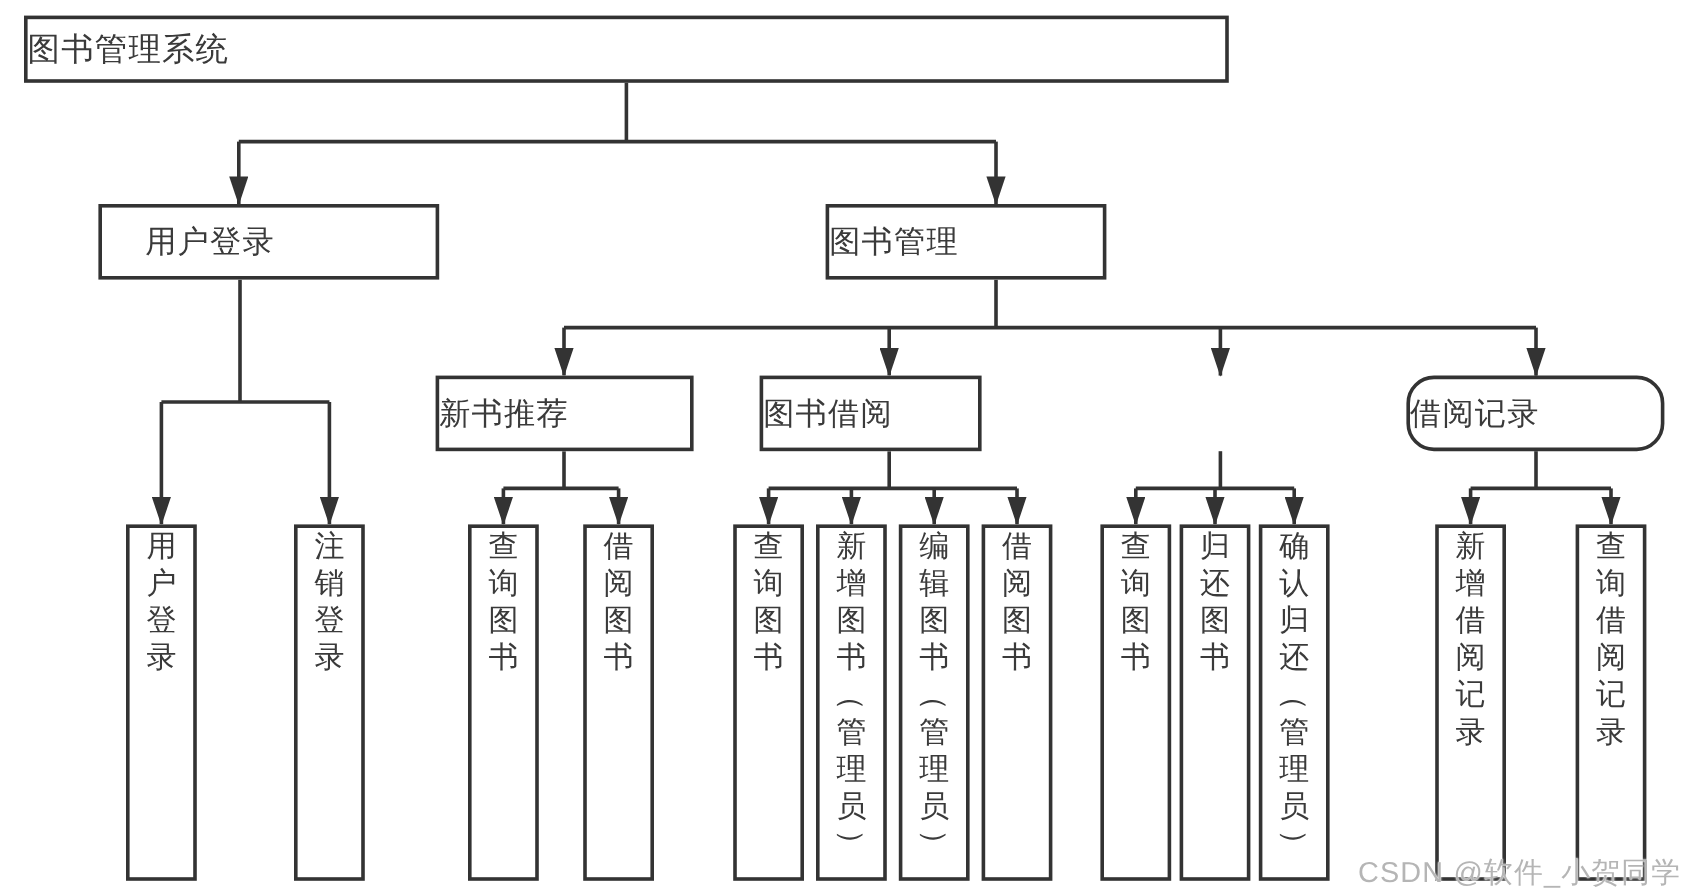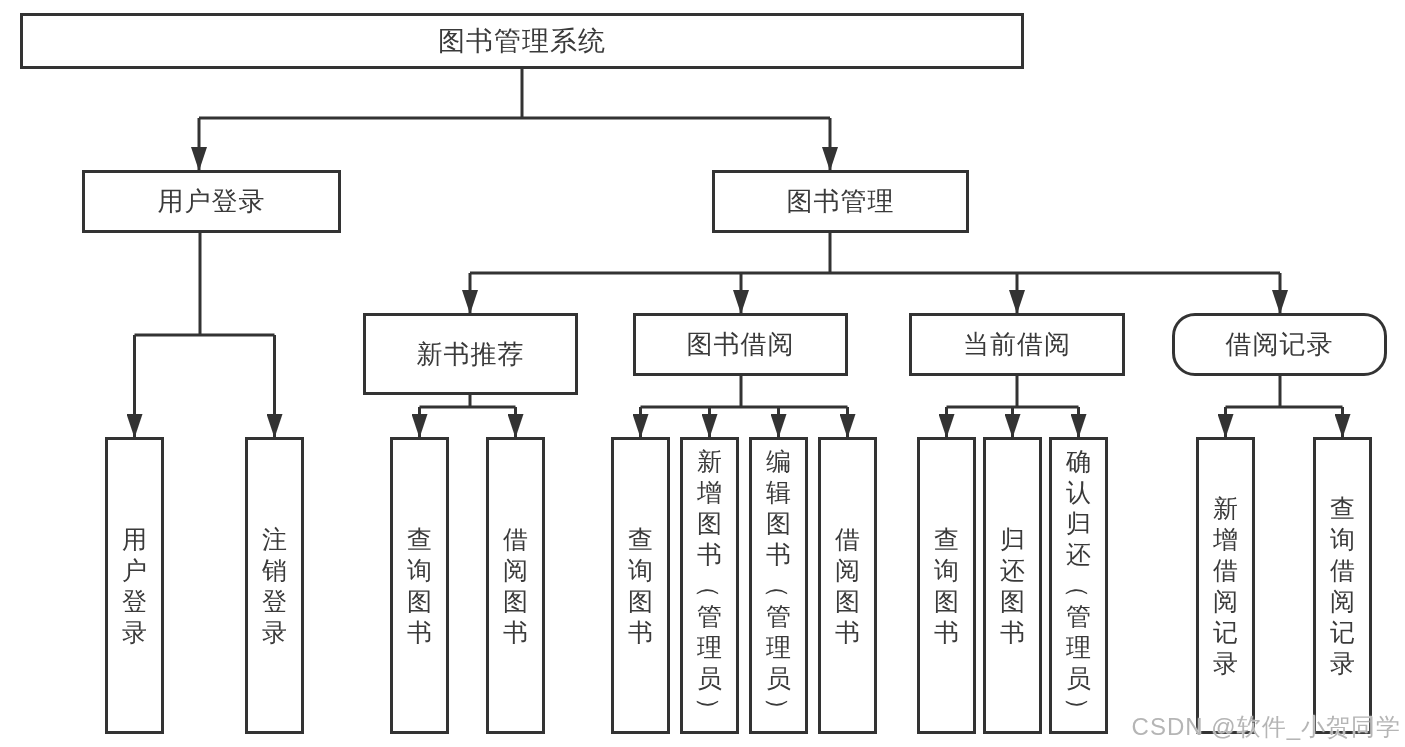--- a/index.html
+++ b/index.html
@@ -11,21 +11,21 @@
     overflow:hidden;
   }
   #connector-layer{position:absolute;left:0;top:0;width:1405px;height:747px;}
   #connector-layer line,#connector-layer path{stroke:var(--line,#333333);stroke-width:3;fill:none;}
   #connector-layer .ah{fill:var(--line,#333333);stroke:none;}
   .box{
     position:absolute;
     background:#fff;
     border:3px solid var(--line,#333333);
     box-sizing:border-box;
-    display:flex;align-items:center;justify-content:center;
+    display:flex;align-items:center;
     color:var(--text,#3a3a3a);
   }
   .hlabel{font-size:26px;letter-spacing:1px;white-space:nowrap;}
   .root .hlabel{font-size:27px;}
   .leaf{flex-direction:column;}
   .vtext{display:flex;flex-direction:column;align-items:center;}
   .vchar{line-height:31px;height:31px;font-size:25px;text-align:center;}
   .vchar-paren{transform:rotate(90deg);}
   .watermark{
     position:absolute;
@@ -86,35 +86,32 @@
     <path d="M1280,376 L1280,407"></path>
     <path d="M1225.5,407 L1342.5,407"></path>
     <line x1="1225.5" y1="407" x2="1225.5" y2="437" marker-end="url(#ah)"></line>
     <line x1="1342.5" y1="407" x2="1342.5" y2="437" marker-end="url(#ah)"></line>
   </svg>
 
   <div class="box root" style="left:20px;top:13px;width:1004px;height:56px;">
     <span class="hlabel">图书管理系统</span>
   </div>
 
-  <div class="box" style="left:82px;top:170px;width:259px;height:63px;">
+  <div class="box" style="left:82px;top:170px;width:284px;height:63px;padding-left:36px;">
     <span class="hlabel">用户登录</span>
   </div>
-  <div class="box" style="left:712px;top:170px;width:257px;height:63px;font-family:Liberation Mono, monospace;">
+  <div class="box" style="left:688px;top:170px;width:234px;height:63px;font-family:Liberation Mono, monospace;">
     <span class="hlabel">图书管理</span>
   </div>
 
-  <div class="box" style="left:363px;top:313px;width:215px;height:82px;">
+  <div class="box" style="left:363px;top:313px;width:215px;height:63px;">
     <span class="hlabel">新书推荐</span>
   </div>
-  <div class="box" style="left:633px;top:313px;width:215px;height:63px;">
+  <div class="box" style="left:633px;top:313px;width:185px;height:63px;">
     <span class="hlabel">图书借阅</span>
-  </div>
-  <div class="box" style="left:909px;top:313px;width:216px;height:63px;">
-    <span class="hlabel">当前借阅</span>
   </div>
   <div class="box" style="left:1172px;top:313px;width:215px;height:63px;border-radius:23px;">
     <span class="hlabel">借阅记录</span>
   </div>
 
   <div class="box leaf" style="left:105px;top:437px;width:59px;height:297px;">
     <span class="vtext">
         <div class="vchar">用</div>
         <div class="vchar">户</div>
         <div class="vchar">登</div>

